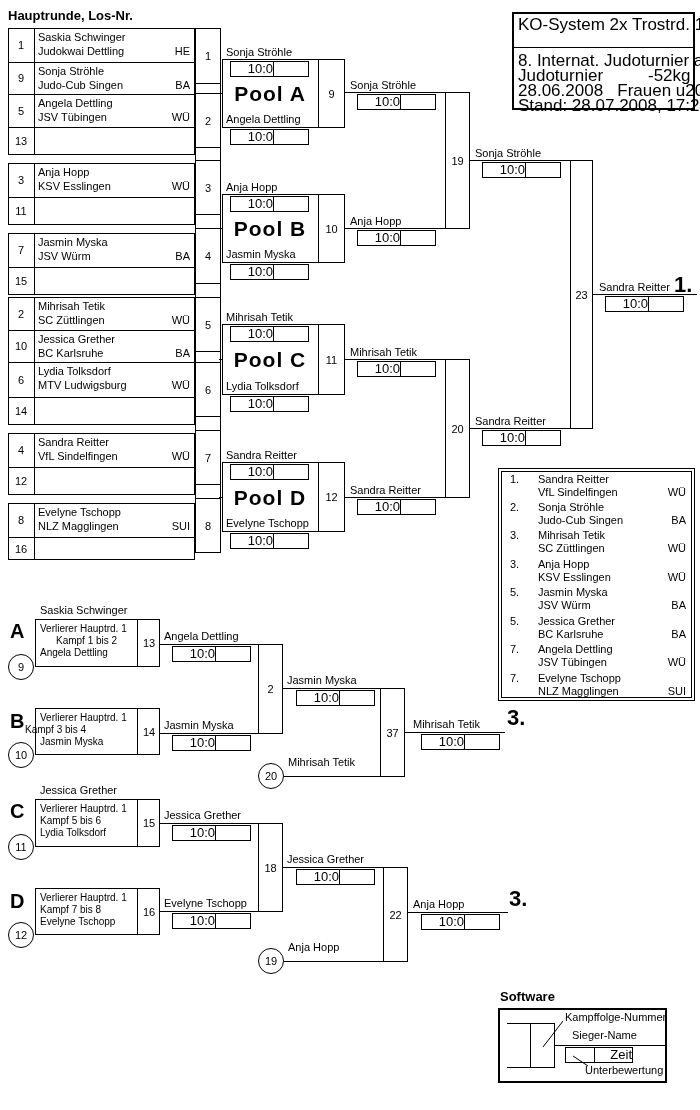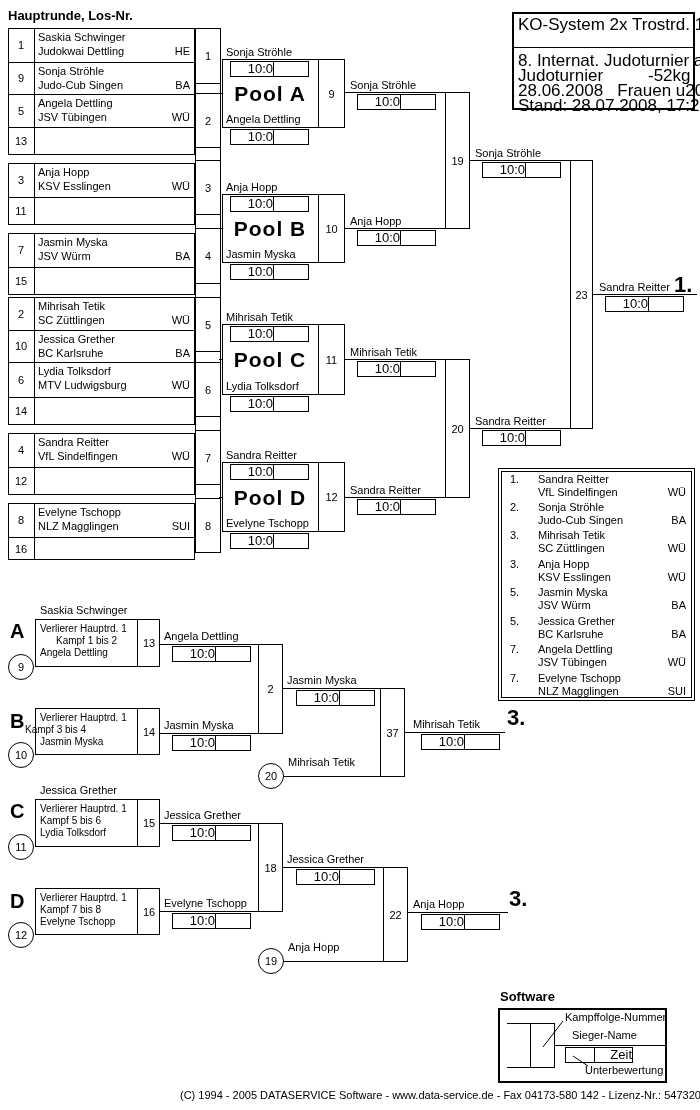--- a/index.html
+++ b/index.html
@@ -446,15 +446,14 @@
   <div class="score lg" style="left:565px;top:1047px">
       <span class="sub"></span>
       <span class="zeit">Zeit</span>
     </div>
   <div class="nm" style="left:585px;top:1064px">Unterbewertung</div>
   <svg style="position:absolute;left:498px;top:1008px;z-index:3" width="169" height="75">
     <line x1="45" y1="39" x2="65" y2="13" stroke="#000" stroke-width="1"></line>
     <line x1="75" y1="48" x2="90" y2="58" stroke="#000" stroke-width="1"></line>
   </svg>
 
-  <div class="ftr">(C) 1994 - 2005 DATASERVICE Software - www.data-service.de - Fax 04173-580 142 - Lizenz-Nr.: 547320</div>
 
 </div>
 
 </body></html>

